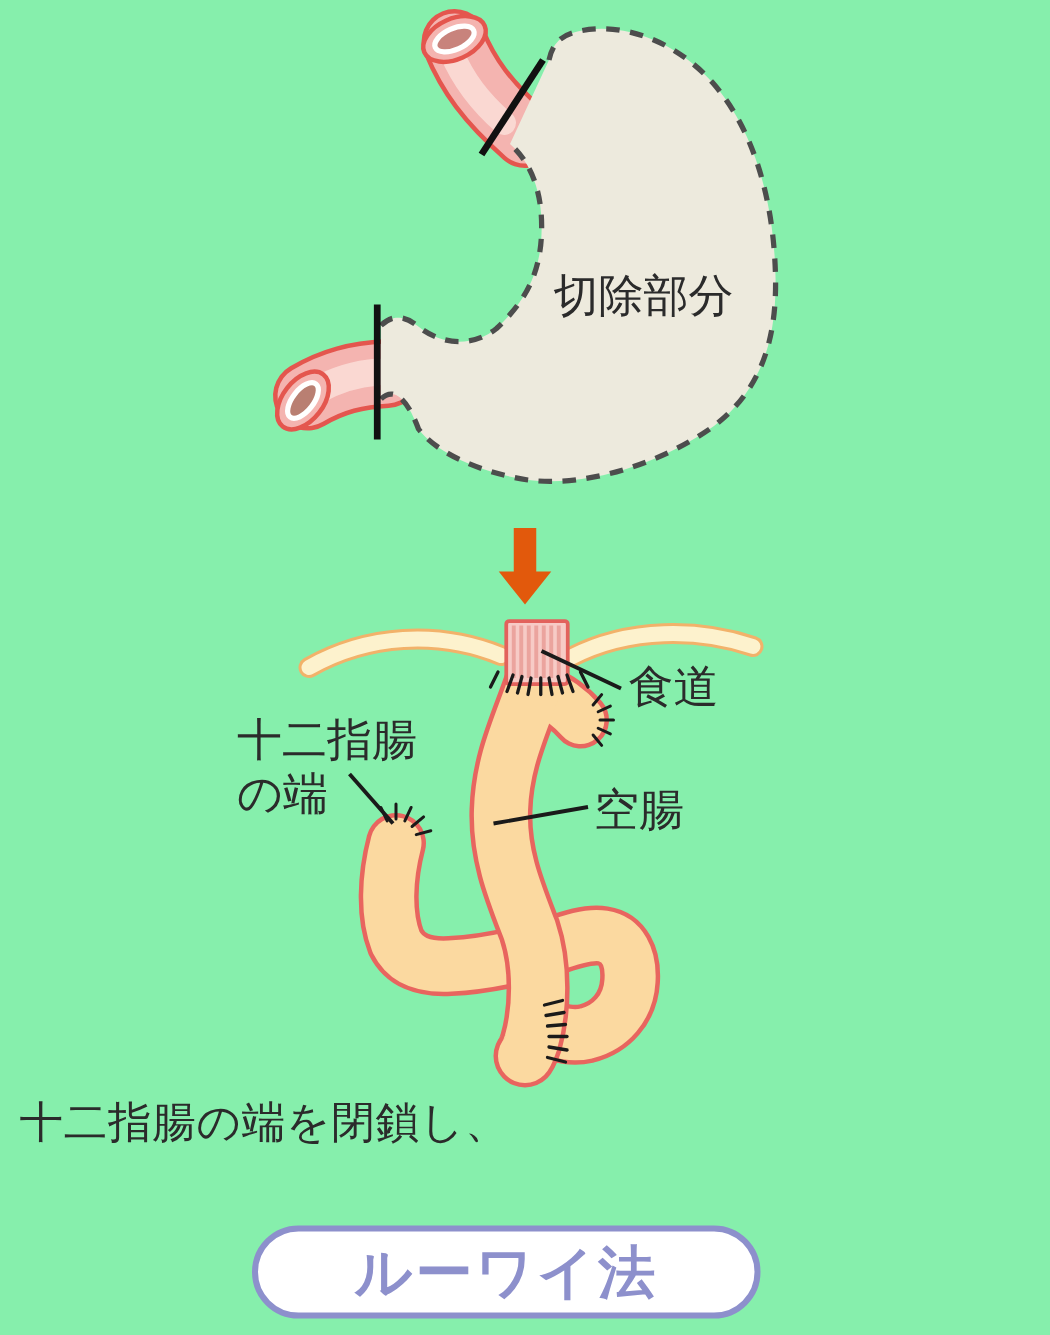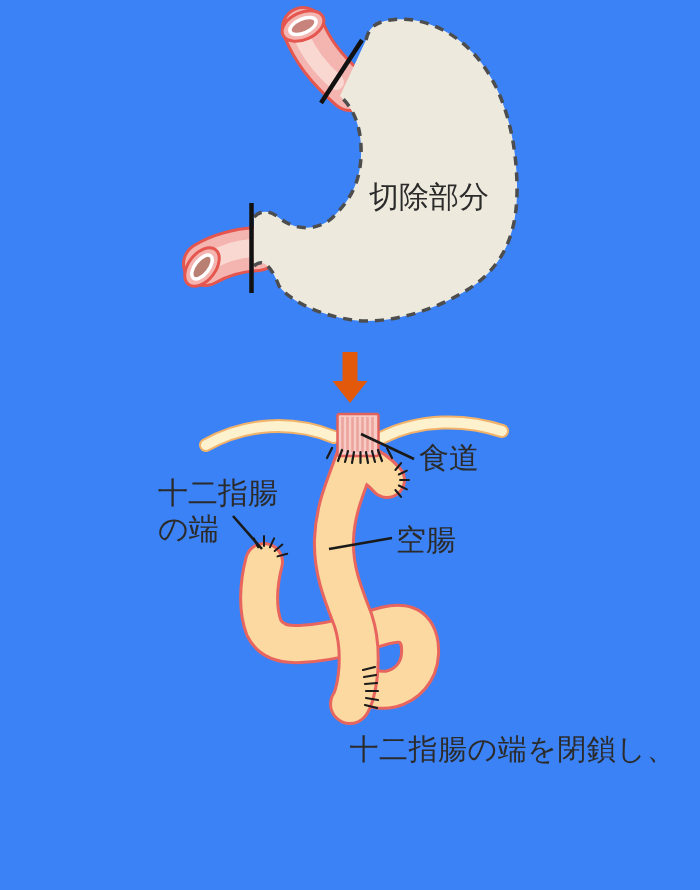--- a/index.html
+++ b/index.html
@@ -1,32 +1,32 @@
 <!DOCTYPE html>
 <html><head>
 <meta charset="utf-8">
 <style>
   html,body{margin:0;padding:0;background:#ffffff;}
   .stage{
     position:relative;
     width:700px;height:890px;
-    background:#3b82f6;
+    background:#86efac;
     overflow:hidden;
     font-family:"Liberation Sans","DejaVu Sans",sans-serif;
   }
   .stage svg{position:absolute;left:0;top:0;}
   .svg-label{
     font-family:"Liberation Sans","DejaVu Sans",sans-serif;
     fill:#2b2b2b;
     font-size:30px;
   }
   .caption{
     position:absolute;
-    left:0;top:731px;width:676px;
-    text-align:right;
+    left:13px;top:731px;width:676px;
+    text-align:left;
     color:#2b2b2b;
     font-size:29px;
     line-height:37px;
     letter-spacing:0.5px;
   }
   .badge{
     position:absolute;
     left:168px;top:817px;
     width:339px;height:62px;
     box-sizing:border-box;
@@ -209,14 +209,17 @@
     <text x="158" y="503" class="svg-label">十二指腸</text>
     <text x="158" y="539" class="svg-label">の端</text>
     <text x="396" y="550" class="svg-label">空腸</text>
   </g>
 </svg>
 
   <div class="caption">
     <div>十二指腸の端を閉鎖し、</div>
   </div>
 
+  <div class="badge">
+    <span>ルーワイ法</span>
+  </div>
 
 </div>
 
 </body></html>

